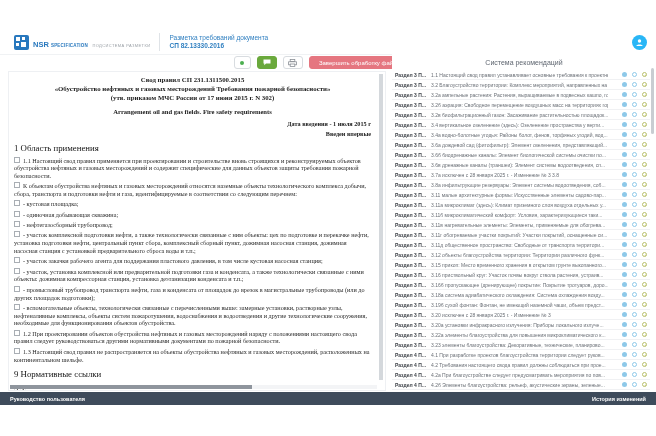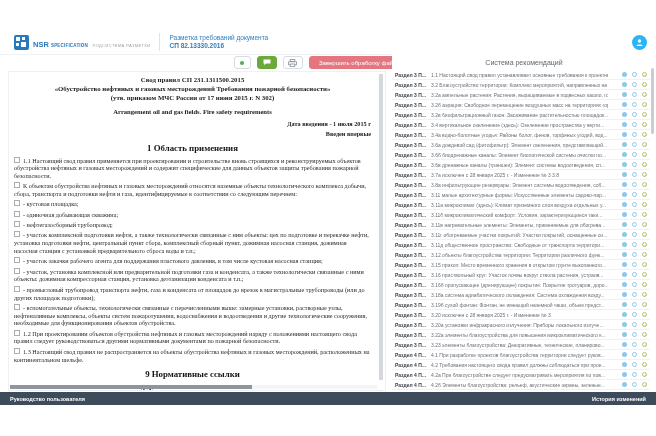--- a/index.html
+++ b/index.html
@@ -36,21 +36,21 @@
   .doc-card{position:absolute;left:8px;top:71px;width:378px;height:320px;box-sizing:border-box;
             border:1px solid #eef0f3;background:#fff;font-family:"Liberation Serif",serif;
             padding:3px 14px 6px 5px;overflow:hidden;}
   .doc-title{font-weight:bold;text-align:center;font-size:6.8px;line-height:1.35;color:#1c1c1c;}
   .doc-title-en{font-weight:bold;text-align:center;font-size:6.6px;margin-top:5px;color:#1c1c1c;}
   .doc-meta{text-align:right;font-size:6.2px;font-weight:600;margin-top:5px;color:#222;}
   .doc-meta + .doc-meta{margin-top:3px;}
   .block{font-size:6.2px;line-height:1.25;margin:2.6px 0;color:#2b2b2b;}
   .block .cb{display:inline-block;width:4px;height:4px;border:1px solid #a9aeb4;background:#fff;
              margin-right:3px;vertical-align:0;}
-  .block.h1{font-size:8.8px;font-weight:bold;text-align:center;margin:6px 0 3px;color:#141414;}
+  .block.h1{font-size:8.8px;font-weight:normal;text-align:left;margin:6px 0 3px;color:#141414;}
   .doc-vscroll{position:absolute;right:2px;top:2px;width:4px;height:306px;background:#f3f4f6;}
   .doc-vscroll .thumb{position:absolute;top:0;left:0;width:4px;height:100%;background:#d4d8dc;}
   .doc-hscroll{position:absolute;left:1px;right:8px;bottom:1px;height:4px;background:#f3f4f6;}
   .doc-hscroll .thumb{position:absolute;left:0;top:0;height:4px;width:242px;background:#8f959d;}
   
   .reco{position:absolute;left:392px;top:54px;right:0;height:337px;background:#fff;box-sizing:border-box;}
   .reco-title{text-align:center;font-size:7px;color:#5f6670;padding:5px 0 4px;}
   .reco-rows{position:absolute;top:16px;left:0;right:6px;bottom:0;overflow:hidden;}
   .row{height:10px;box-sizing:border-box;display:flex;align-items:center;gap:3px;
        border-bottom:1px solid #f0f1f3;padding:0 3px;}

